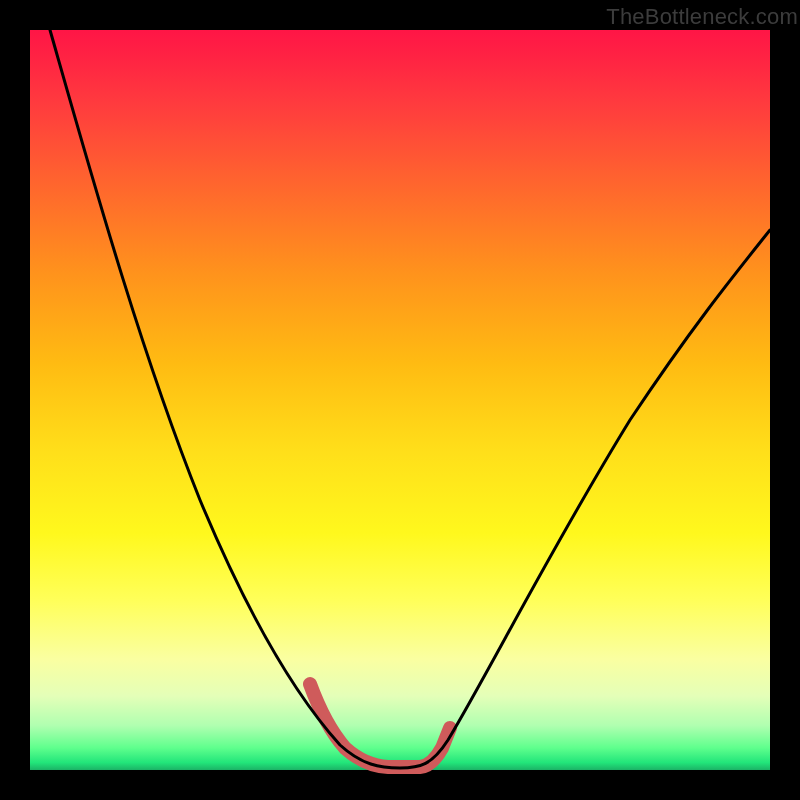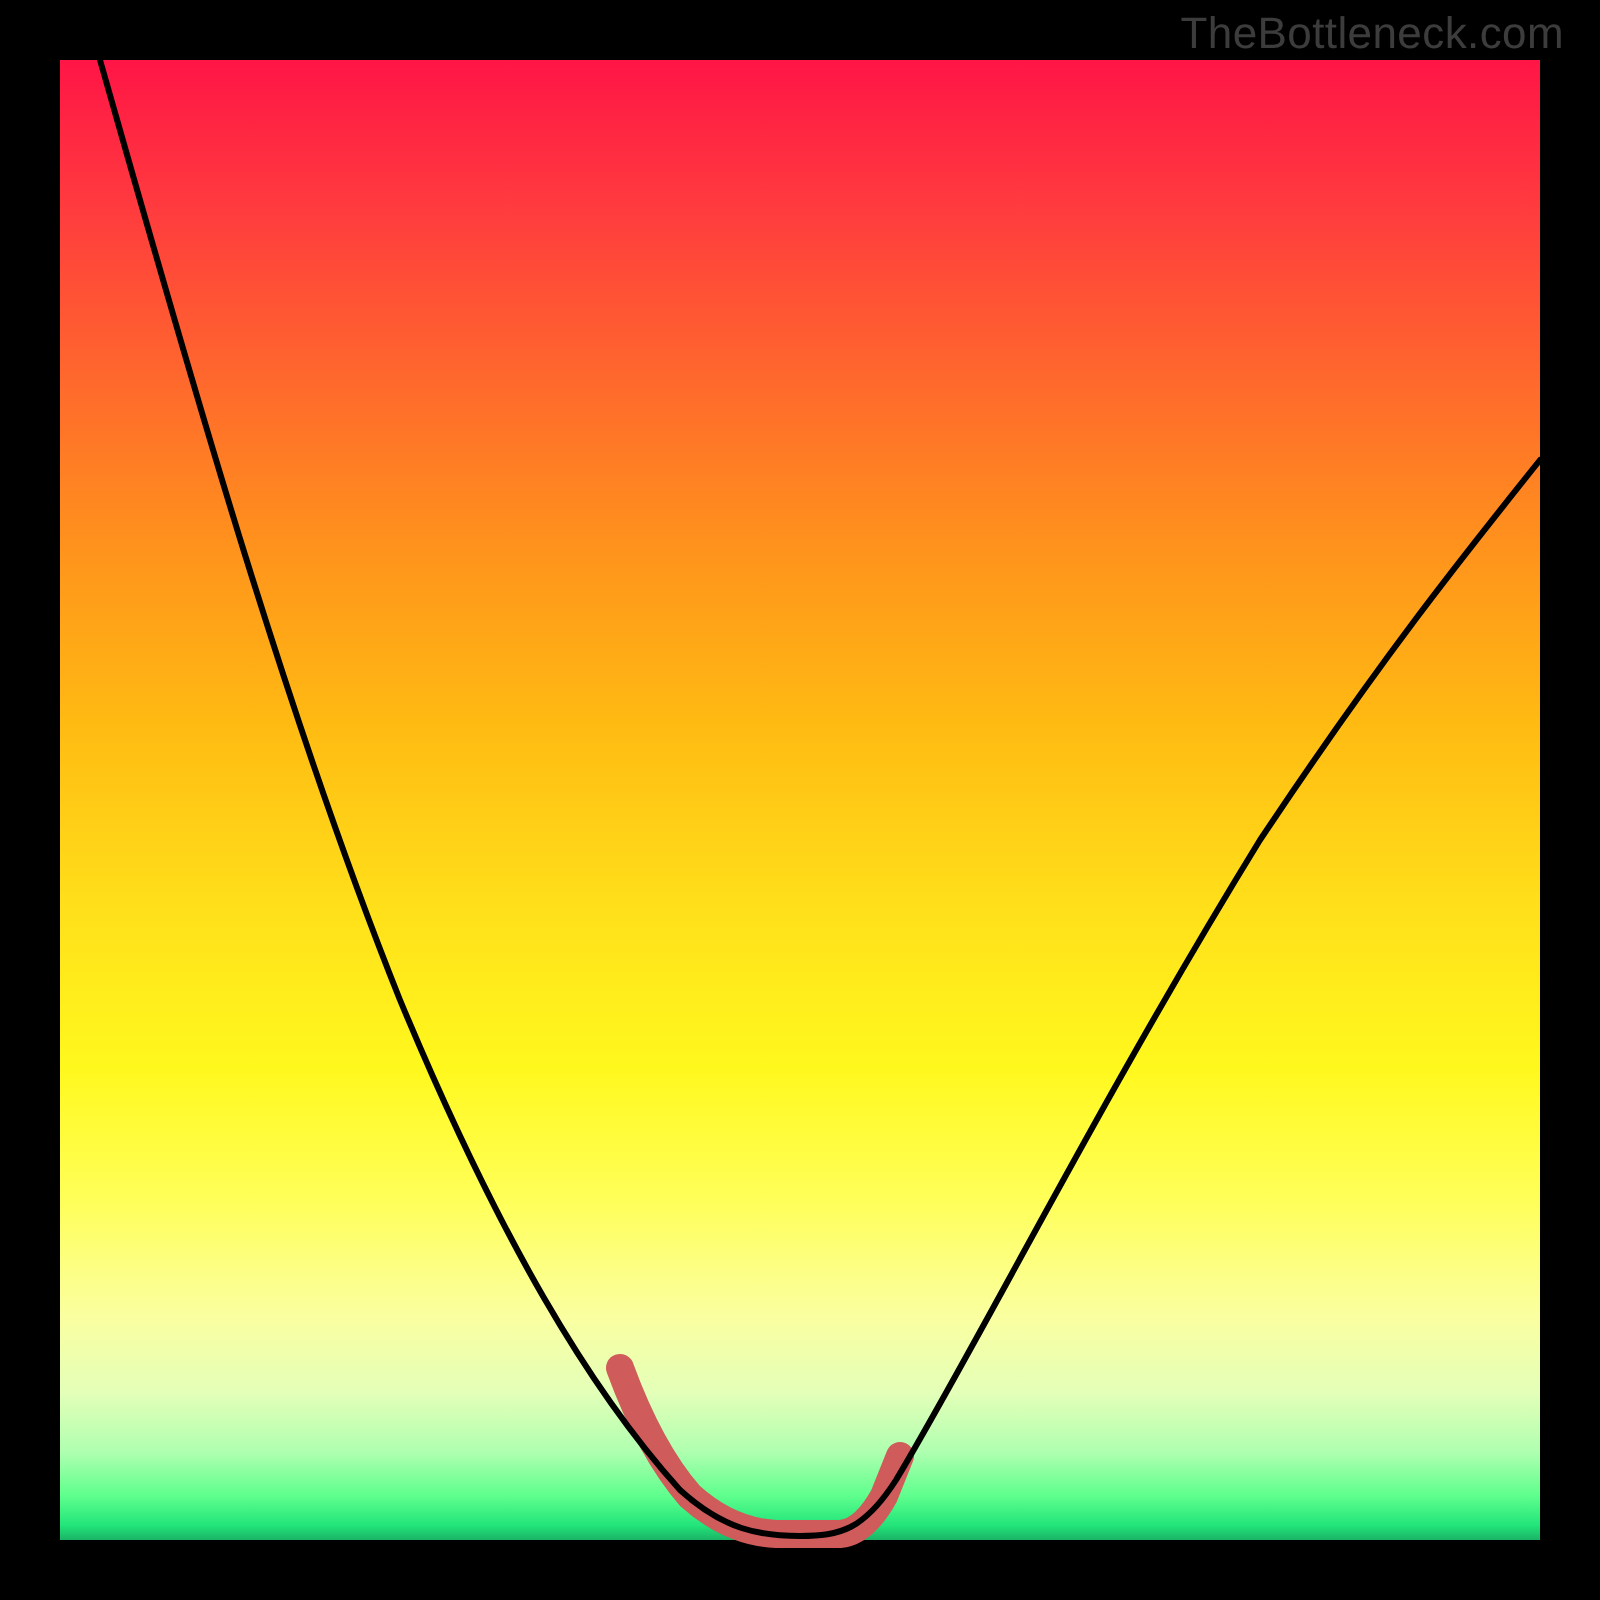--- a/index.html
+++ b/index.html
@@ -11,21 +11,21 @@
     overflow: hidden;
   }
   .container {
     position: relative;
     width: 800px;
     height: 800px;
   }
   .watermark {
     position: absolute;
     top: 4px;
-    right: 18px;
+    right: 2px;
     z-index: 10;
     font-family: Arial, Helvetica, sans-serif;
     font-size: 22px;
     color: #3c3c3c;
     font-weight: 500;
     letter-spacing: 0.2px;
   }
   .plot-area {
     position: absolute;
     left: 30px;

